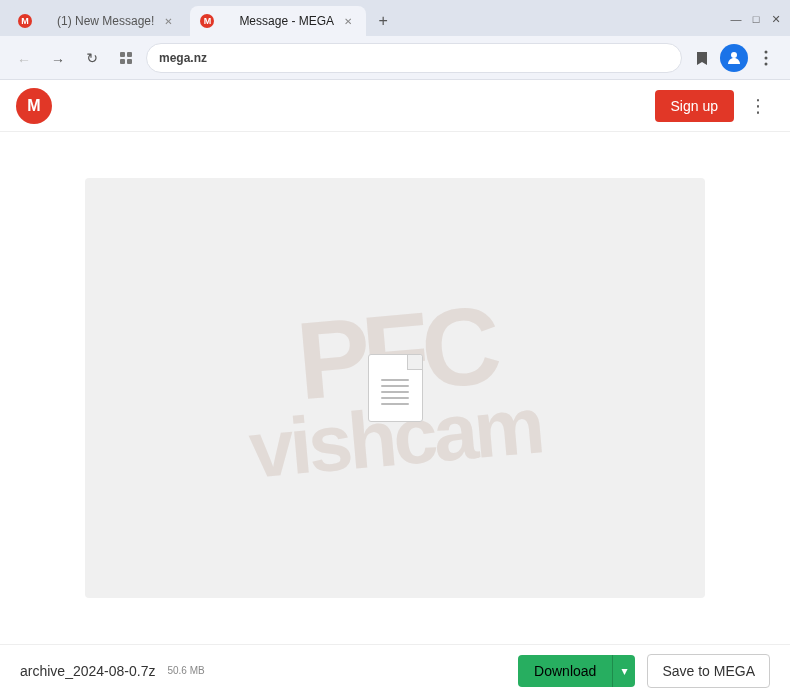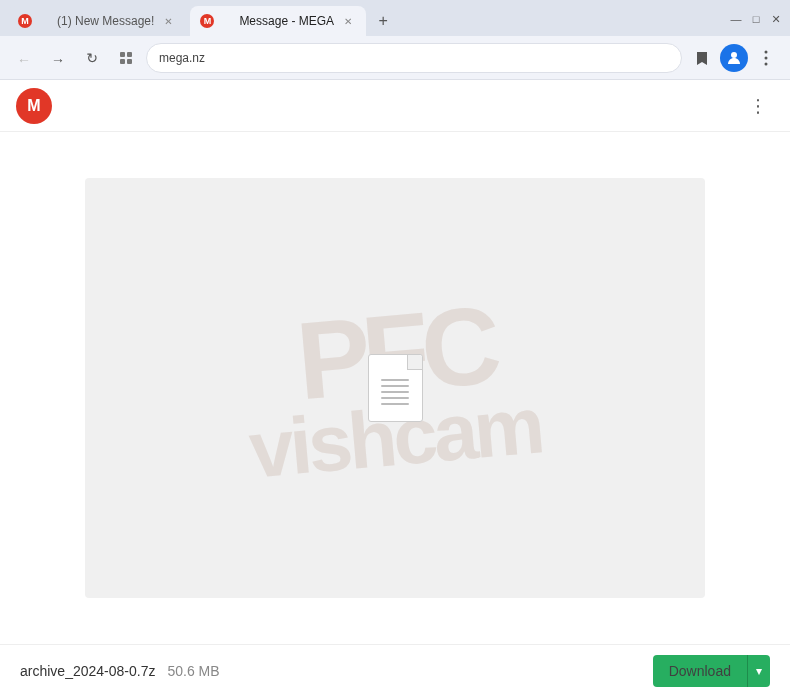--- a/index.html
+++ b/index.html
@@ -139,20 +139,21 @@
       flex: 1;
       height: 30px;
       background: #fff;
       border-radius: 15px;
       display: flex;
       align-items: center;
       padding: 0 12px;
       font-size: 12px;
       color: #333;
       border: 1px solid #dde0e8;
+      font-weight: bold;
     }
 
     .address-text {
       flex: 1;
       font-size: 12px;
       color: #444;
     }
 
     .nav-icons {
       display: flex;
@@ -346,35 +347,35 @@
       gap: 12px;
     }
 
     .file-name {
       font-size: 14px;
       color: #333;
       font-weight: 500;
     }
 
     .file-size {
-      font-size: 14px;
+      font-size: 10px;
       color: #888;
     }
 
     .bottom-spacer { flex: 1; }
 
     .download-btn-group {
       display: flex;
       border-radius: 4px;
       overflow: hidden;
     }
 
     .download-main-btn {
       background: #27ae60;
-      color: #404040;
+      color: #000000;
       border: none;
       padding: 8px 16px;
       font-size: 14px;
       font-weight: 500;
       cursor: pointer;
     }
 
     .download-dropdown-btn {
       background: #27ae60;
       color: white;
@@ -472,20 +473,21 @@
     </div>
   </div>
 
   <div class="page-content">
 
     <div class="mega-header">
       <div class="mega-logo">
         <span>M</span>
       </div>
       <div class="header-spacer"></div>
+      <button class="signup-btn">Sign up</button>
       <div class="header-menu-btn">
         <span>⋮</span>
       </div>
     </div>
 
     <div class="main-content">
 
       <div class="preview-container">
 
         <div class="watermark">
@@ -512,17 +514,18 @@
       <span class="file-size">50.6 MB</span>
       <div class="bottom-spacer"></div>
 
       <div class="download-btn-group">
         <button class="download-main-btn">Download</button>
         <button class="download-dropdown-btn">
           <span>▾</span>
         </button>
       </div>
 
+      <button class="save-mega-btn">Save to MEGA</button>
     </div>
 
   </div>
 
 </div>
 
 </body></html>

